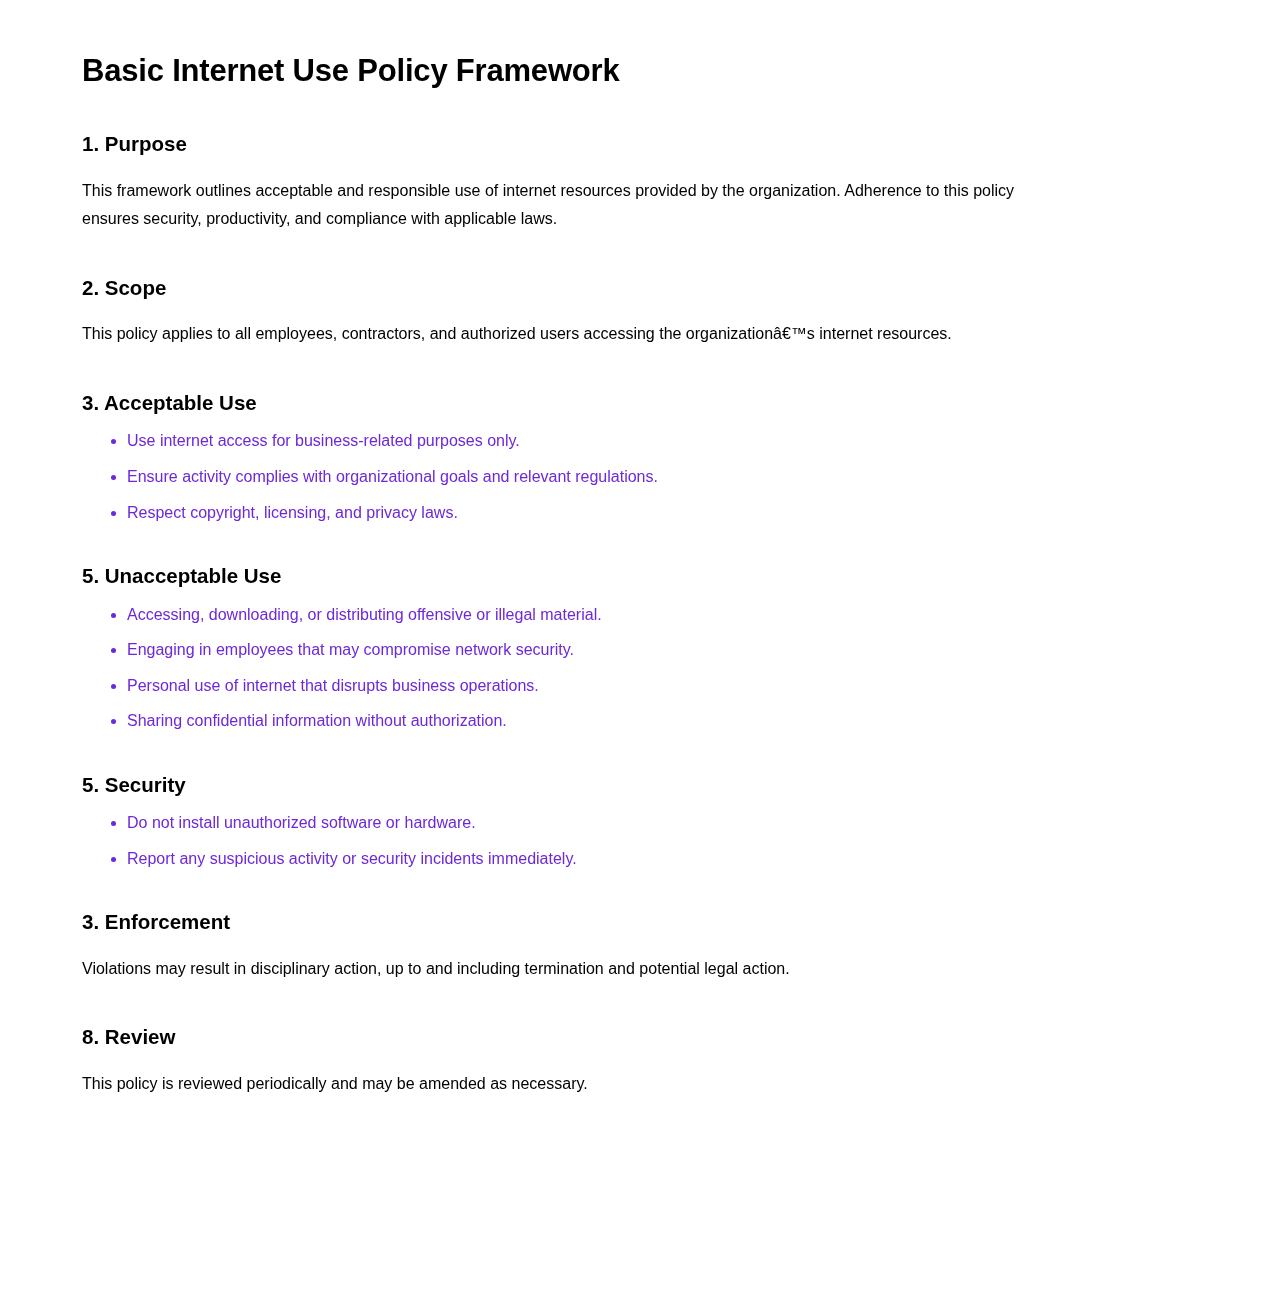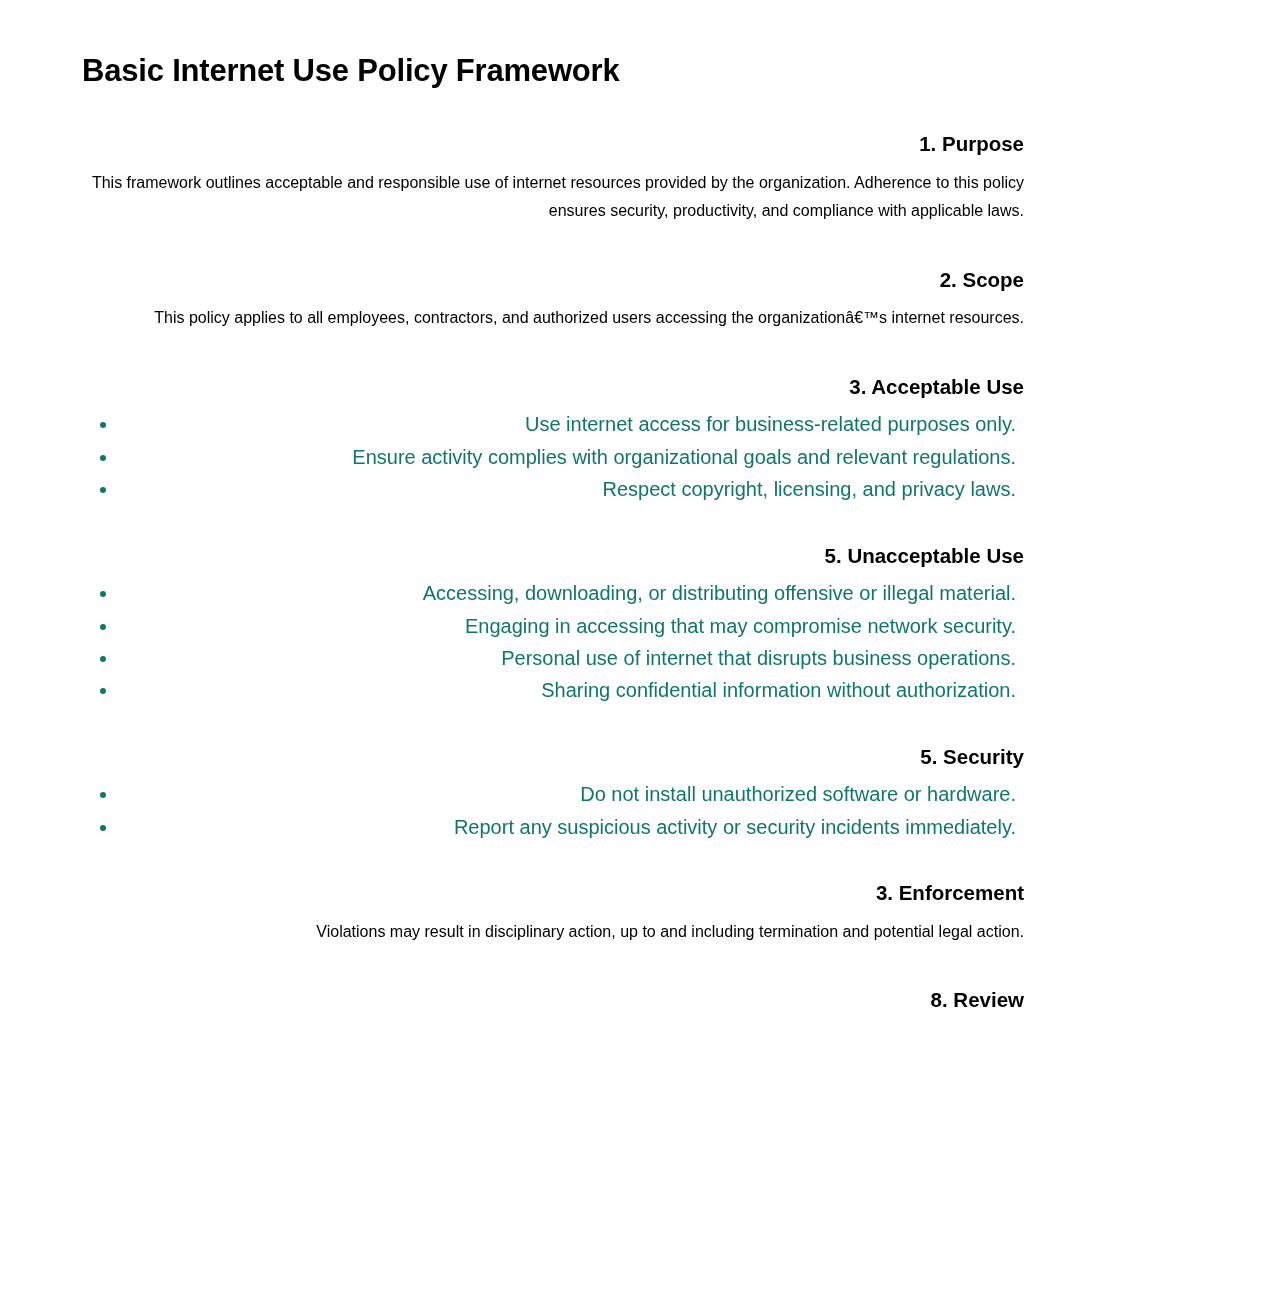--- a/index.html
+++ b/index.html
@@ -25,49 +25,48 @@
   .doc-title {
     font-size: 31px;
     font-weight: bold;
     line-height: 1.2;
     margin: 0 0 0 0;
     letter-spacing: -0.2px;
     color: #000000;
   }
   .section {
     margin: 0;
-    text-align: right;
   }
   .section-heading {
     font-size: 20.5px;
     font-weight: bold;
     line-height: 1.25;
     color: #000000;
     margin: 41px 0 0 0;
   }
   .section-heading.first {
     margin-top: 42px;
   }
   .section-para {
     font-size: 16px;
     line-height: 1.78;
     color: #000000;
-    margin: 12px 0 0 0;
+    margin: 20px 0 0 0;
     max-width: 1062px;
   }
   .section-list {
     list-style: disc;
     margin: 13px 0 0 0;
     padding-left: 29px;
   }
   .section-list li {
-    font-size: 20px;
+    font-size: 16px;
     line-height: 1.22;
-    color: #0f766e;
-    margin: 8px;
+    color: #6d28d9;
+    margin: 16px;
     padding: 0;
   }
   .section-list li + li {
     margin-top: 3px;
   }
 </style>
 </head>
 <body>
 
 <div class="page">
@@ -88,36 +87,37 @@
         <ul class="section-list">
           <li>Use internet access for business-related purposes only.</li>
           <li>Ensure activity complies with organizational goals and relevant regulations.</li>
           <li>Respect copyright, licensing, and privacy laws.</li>
         </ul>
       </section>
       <section class="section">
         <h2 class="section-heading">5. Unacceptable Use</h2>
         <ul class="section-list">
           <li>Accessing, downloading, or distributing offensive or illegal material.</li>
-          <li>Engaging in accessing that may compromise network security.</li>
+          <li>Engaging in employees that may compromise network security.</li>
           <li>Personal use of internet that disrupts business operations.</li>
           <li>Sharing confidential information without authorization.</li>
         </ul>
       </section>
       <section class="section">
         <h2 class="section-heading">5. Security</h2>
         <ul class="section-list">
           <li>Do not install unauthorized software or hardware.</li>
           <li>Report any suspicious activity or security incidents immediately.</li>
         </ul>
       </section>
       <section class="section">
       </section>
       <section class="section">
         <h2 class="section-heading">3. Enforcement</h2>
         <p class="section-para">Violations may result in disciplinary action, up to and including termination and potential legal action.</p>
       </section>
       <section class="section">
         <h2 class="section-heading">8. Review</h2>
+        <p class="section-para">This policy is reviewed periodically and may be amended as necessary.</p>
       </section>
     </div>
 
 </div>
 
 </body></html>

